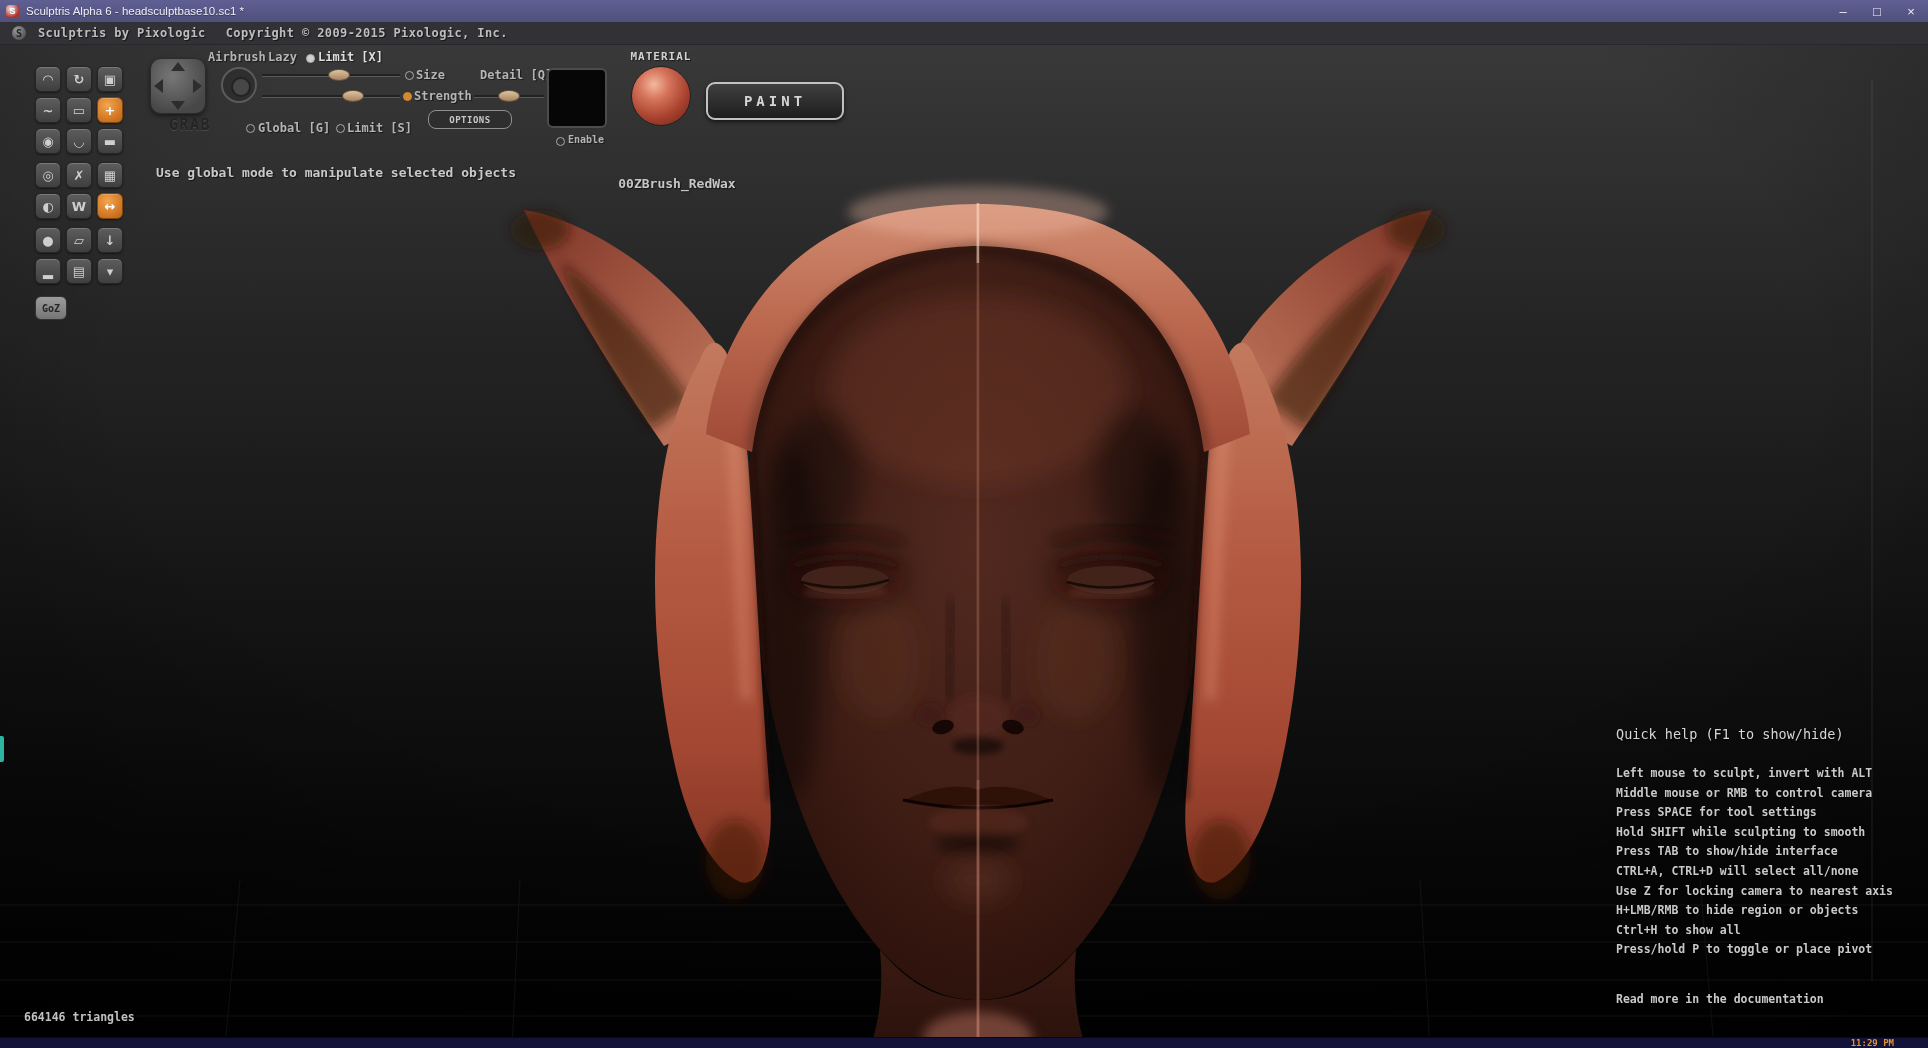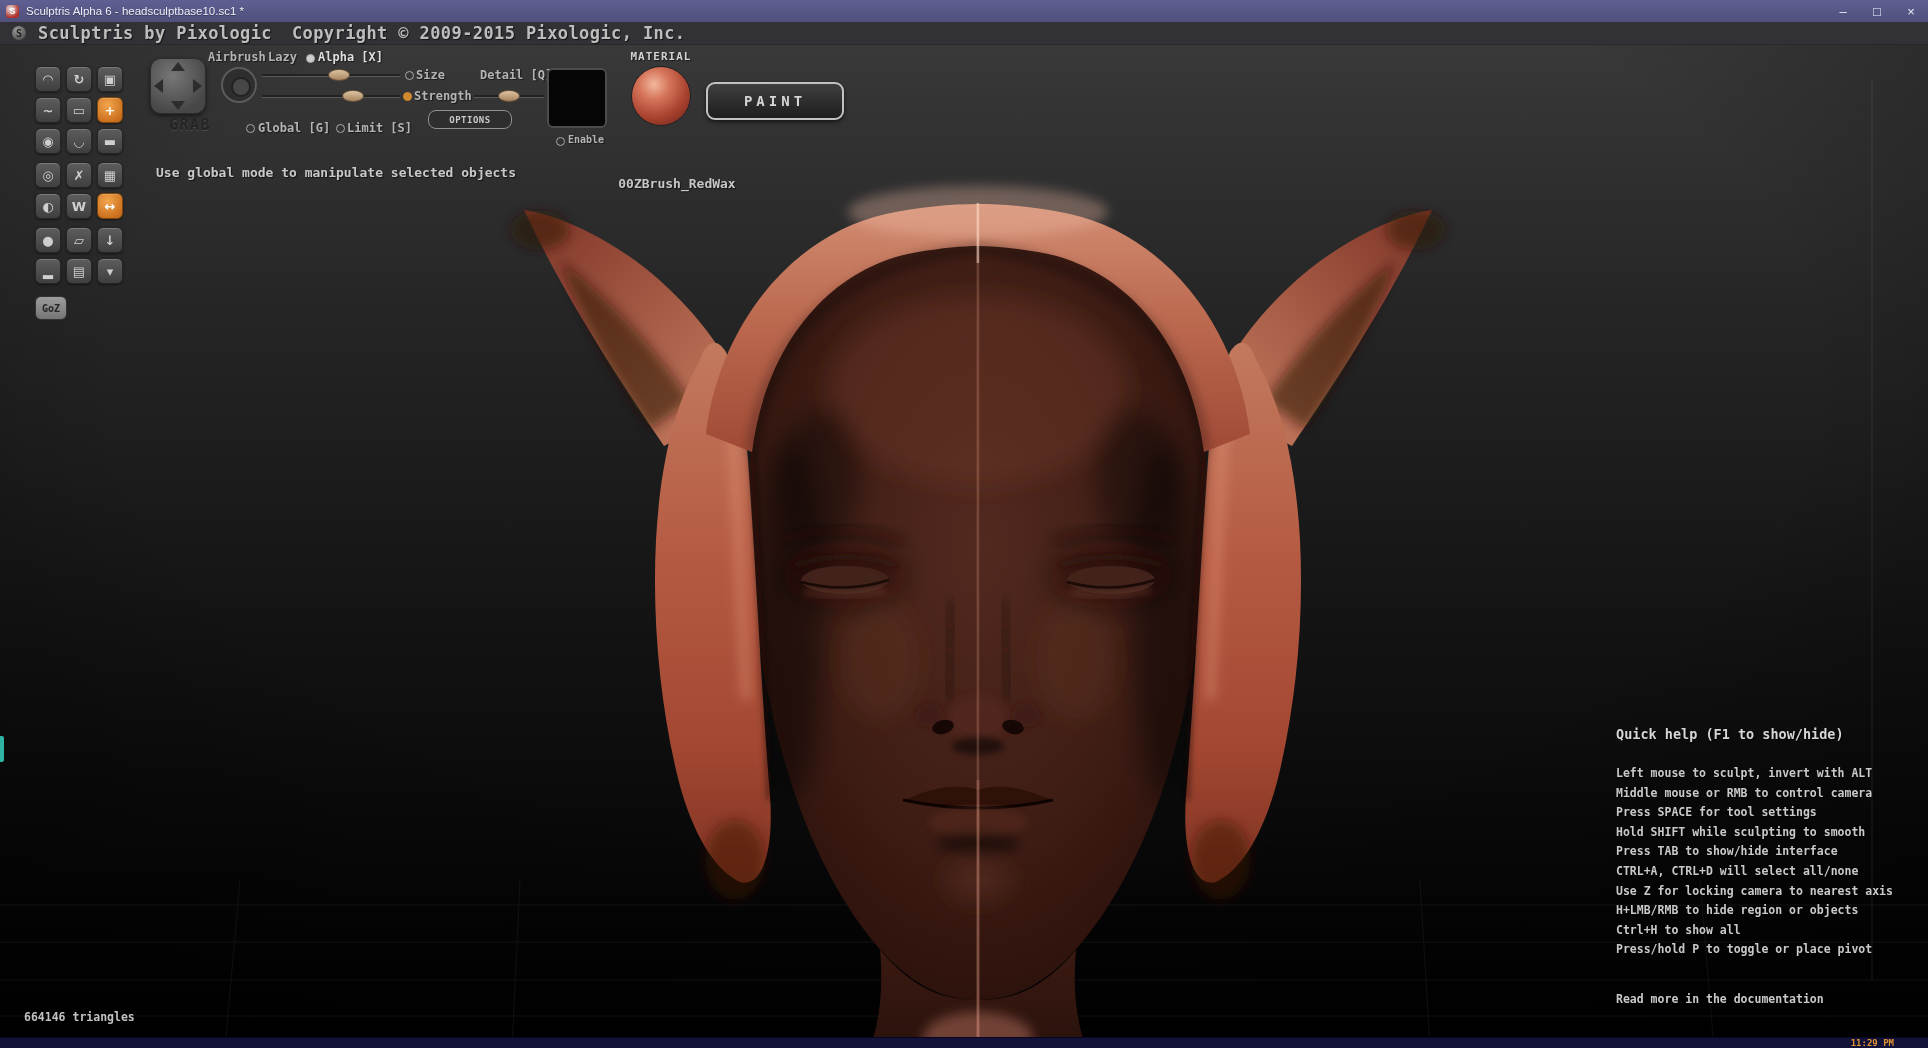--- a/index.html
+++ b/index.html
@@ -15,21 +15,21 @@
   .wtitle{font-size:11.5px;color:#eef0fa;text-shadow:0 1px 1px rgba(0,0,0,.4);}
   .wcontrols{margin-left:auto;display:flex;height:22px;}
   .wbtn{width:34px;height:22px;display:flex;align-items:center;justify-content:center;
     color:#eceef8;font-size:13px;}
   
   .menubar{position:absolute;left:0;top:22px;width:1928px;height:22px;z-index:50;
     background:#323236;display:flex;align-items:center;border-bottom:1px solid #28282c;}
   .mlogo{width:14px;height:14px;margin:0 12px 0 12px;border-radius:50%;
     background:radial-gradient(circle at 35% 30%,#9a9a9a,#555 75%);color:#222;font-size:10px;
     font-weight:bold;display:flex;align-items:center;justify-content:center;}
-  .mtext{font-size:17px;font-weight:bold;letter-spacing:.4px;color:#bdbdbd;
+  .mtext{font-size:12px;font-weight:bold;letter-spacing:.4px;color:#bdbdbd;
     text-shadow:1px 1px 1px rgba(0,0,0,.6);}
   .mcopy{margin-left:20px;}
   
   .toolbox{position:absolute;left:35px;top:66px;z-index:40;}
   .trow{display:flex;gap:5px;margin-bottom:5px;}
   .tgap{margin-top:8px;}
   .tool-icon{width:26px;height:26px;border-radius:6px;border:1px solid #262626;
     background:linear-gradient(#5d5d5d,#3f3f3f);box-shadow:inset 0 1px 0 rgba(255,255,255,.18),0 1px 2px rgba(0,0,0,.5);
     color:#cfcfcf;font-family:"DejaVu Sans",sans-serif;font-size:13px;font-weight:bold;
     display:flex;align-items:center;justify-content:center;box-sizing:border-box;}
@@ -80,21 +80,21 @@
     font-size:14px;font-weight:bold;letter-spacing:4px;display:flex;align-items:center;
     justify-content:center;box-shadow:0 2px 4px rgba(0,0,0,.6);box-sizing:border-box;}
   .smalllabel{font-size:10px;}
   .matname{position:absolute;left:612px;top:132px;width:130px;text-align:center;font-size:13px;
     font-weight:bold;color:#c6c6c6;text-shadow:1px 1px 1px rgba(0,0,0,.55);}
   
   .status{position:absolute;left:156px;top:165px;z-index:30;font-size:13px;font-weight:bold;
     color:#c9c9c9;text-shadow:1px 1px 1px rgba(0,0,0,.6);white-space:nowrap;}
   .quickhelp{position:absolute;left:1616px;top:726px;width:305px;z-index:30;color:#c9c9c9;
     text-shadow:1px 1px 1px rgba(0,0,0,.7);}
-  .qh-title{font-size:13.5px;font-weight:bold;color:#d6d6d6;margin-bottom:22px;}
+  .qh-title{font-size:13.5px;font-weight:normal;color:#d6d6d6;margin-bottom:22px;}
   .qh-line{font-size:11.5px;font-weight:bold;line-height:19.6px;white-space:nowrap;}
   .qh-footer{font-size:11.5px;font-weight:bold;margin-top:32px;}
   .triangles{position:absolute;left:24px;top:1010px;z-index:30;font-size:11.5px;font-weight:bold;
     color:#c2c2c2;text-shadow:1px 1px 1px rgba(0,0,0,.7);}
   .edge-accent{position:absolute;left:0;top:736px;width:4px;height:26px;background:#2fb3a3;
     border-radius:0 2px 2px 0;z-index:45;}
   .taskbar{position:absolute;left:0;bottom:0;width:1928px;height:10px;background:#131339;
     border-top:1px solid #060620;z-index:60;}
   .clock{position:absolute;right:34px;top:0;font-size:9px;line-height:10px;font-weight:bold;color:#e09232;}
 </style>
@@ -305,21 +305,21 @@
       <span class="pa pa-down"></span>
     <span class="pa pa-left"></span>
       <span class="pa pa-right"></span>
   </div>
   <div class="knob"></div>
   <div class="grabname">GRAB</div>
 
   <div class="ui-label" style="left:208px;top:6px;">Airbrush</div>
   <div class="ui-label" style="left:268px;top:6px;">Lazy</div>
   <div class="radio filled" style="left:306px;top:10px;"></div>
-  <div class="ui-label bright" style="left:318px;top:6px;">Alpha [X]</div>
+  <div class="ui-label bright" style="left:318px;top:6px;">Limit [X]</div>
 
   <div class="slider" style="left:262px;top:24px;width:138px;">
     <div class="slider-track"></div>
     <div class="slider-knob" style="left:66px;"></div>
   </div>
   <div class="radio" style="left:405px;top:27px;"></div>
   <div class="ui-label" style="left:416px;top:24px;">Size</div>
   <div class="ui-label" style="left:480px;top:24px;">Detail [Q]</div>
 
   <div class="slider" style="left:262px;top:45px;width:138px;">

